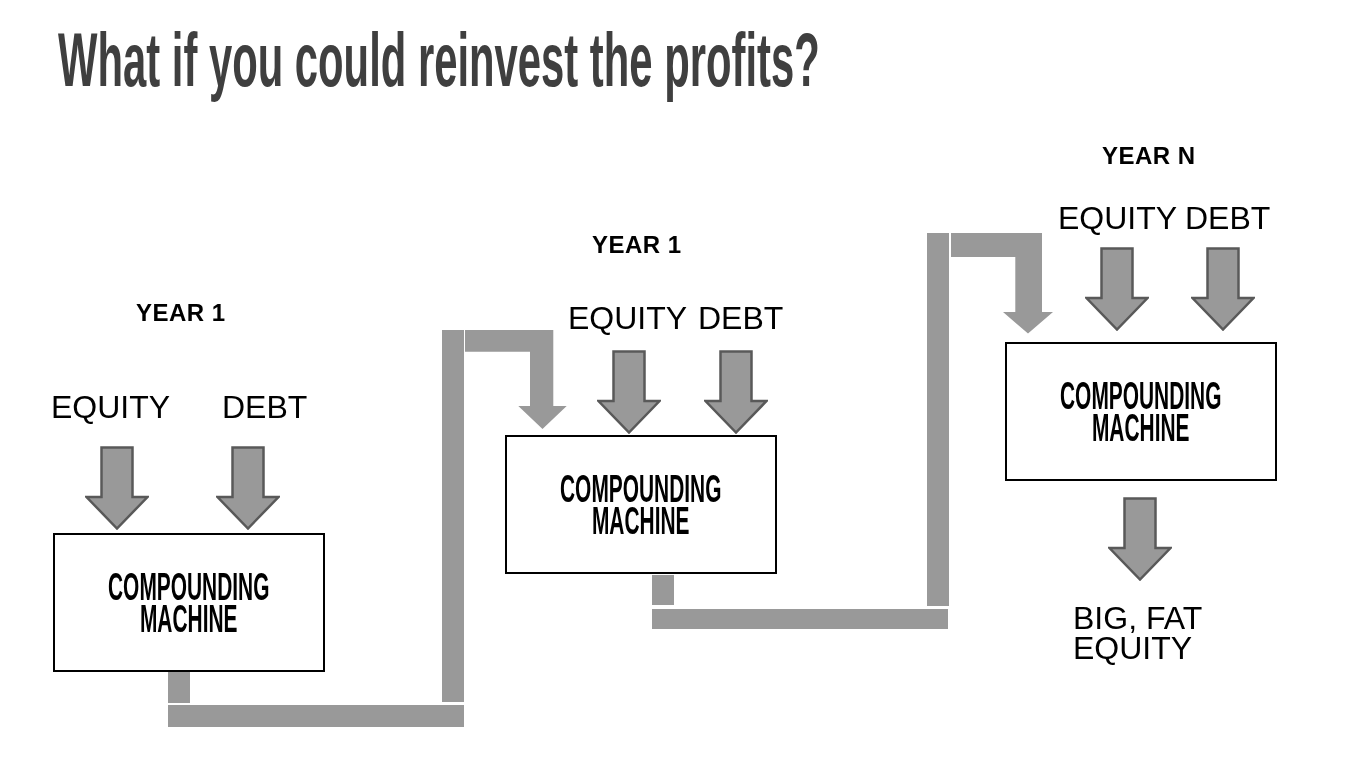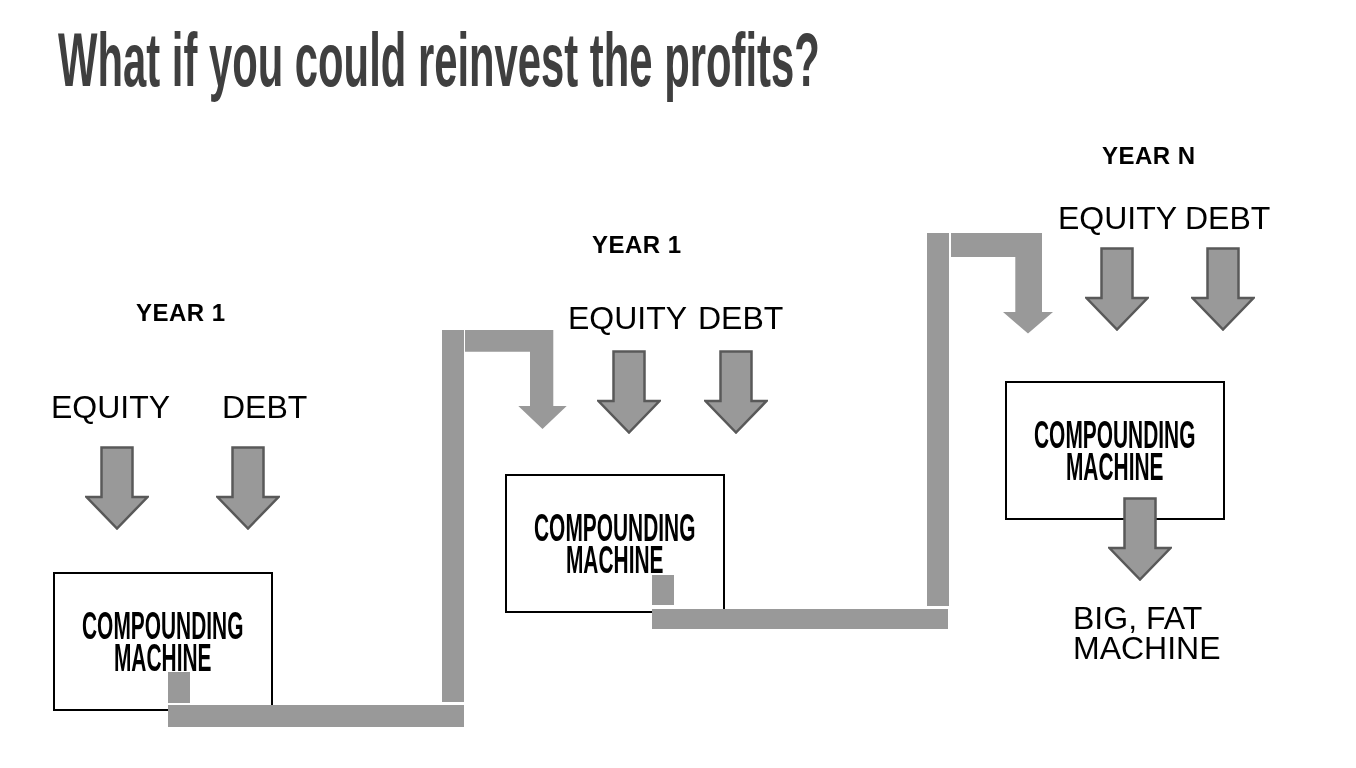--- a/index.html
+++ b/index.html
@@ -22,24 +22,24 @@
     position:absolute;
     font-size:24px;font-weight:bold;letter-spacing:0.5px;
     white-space:nowrap;
   }
   .io-lbl{
     position:absolute;
     font-size:32px;line-height:30px;letter-spacing:0;
     white-space:pre-line;
   }
   .machine-box{
-    position:absolute;width:220px;height:139px;
+    position:absolute;width:272px;height:139px;
     box-sizing:border-box;
     background:#ffffff;border:2px solid #000000;
-    display:flex;align-items:center;justify-content:center;margin-top:39px;
+    display:flex;align-items:center;justify-content:center;
   }
   .machine-text{
     font-size:38px;font-weight:bold;line-height:32px;
     text-align:center;white-space:pre-line;
     transform:scaleX(0.55);transform-origin:center center;
   }
   .pipe{position:absolute;background:#999999;}
   .block-arrow{position:absolute;display:block;}
   .block-arrow polygon{fill:#999999;stroke:#595959;stroke-width:2.5;stroke-linejoin:miter;}
   .elbow-arrow{position:absolute;display:block;}
@@ -111,15 +111,15 @@
 
   <div class="machine-box" style="left:1005px;top:342px;">
     <div class="machine-text">COMPOUNDING
 MACHINE</div>
   </div>
 
   <svg class="block-arrow" style="left:1108px;top:497px;" width="64" height="84" viewBox="0 0 64 84">
     <polygon points="16.5,1.5 47.5,1.5 47.5,51 62.5,51 32,82.5 1.5,51 16.5,51"></polygon>
   </svg>
   <div class="io-lbl" style="left:1073px;top:603px;">BIG, FAT
-MACHINE</div>
+EQUITY</div>
 
 </div>
 
 </body></html>

